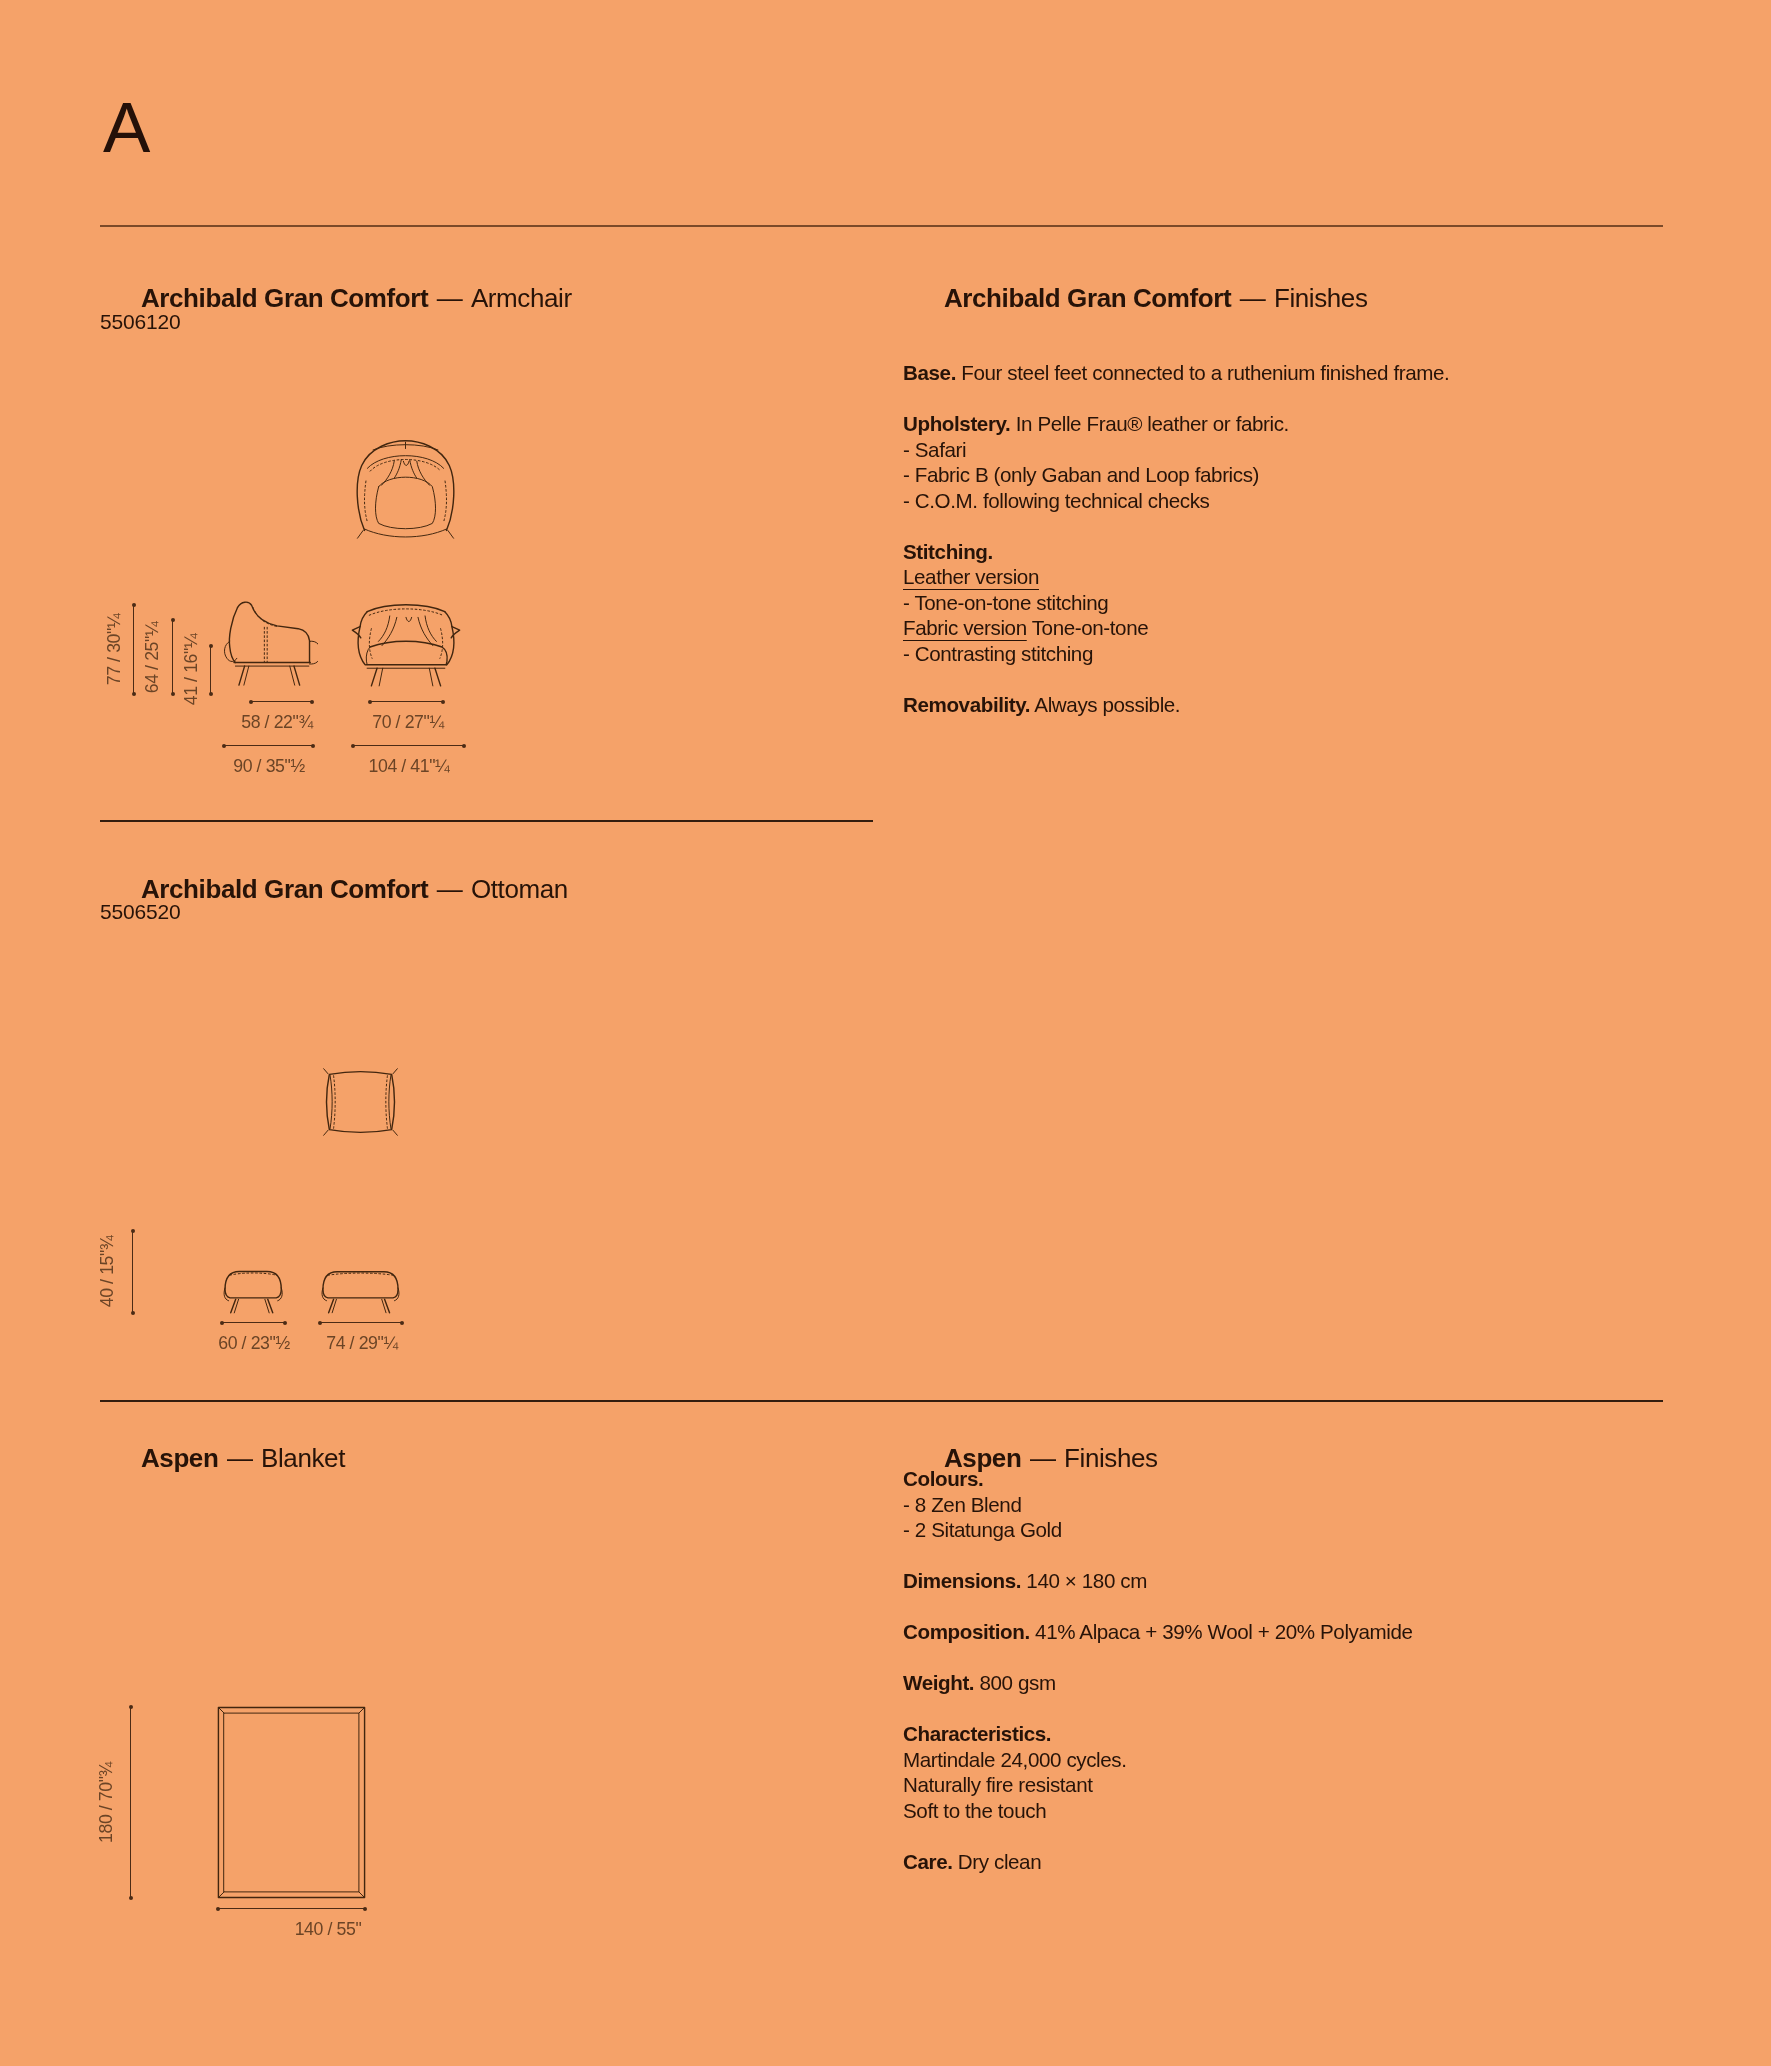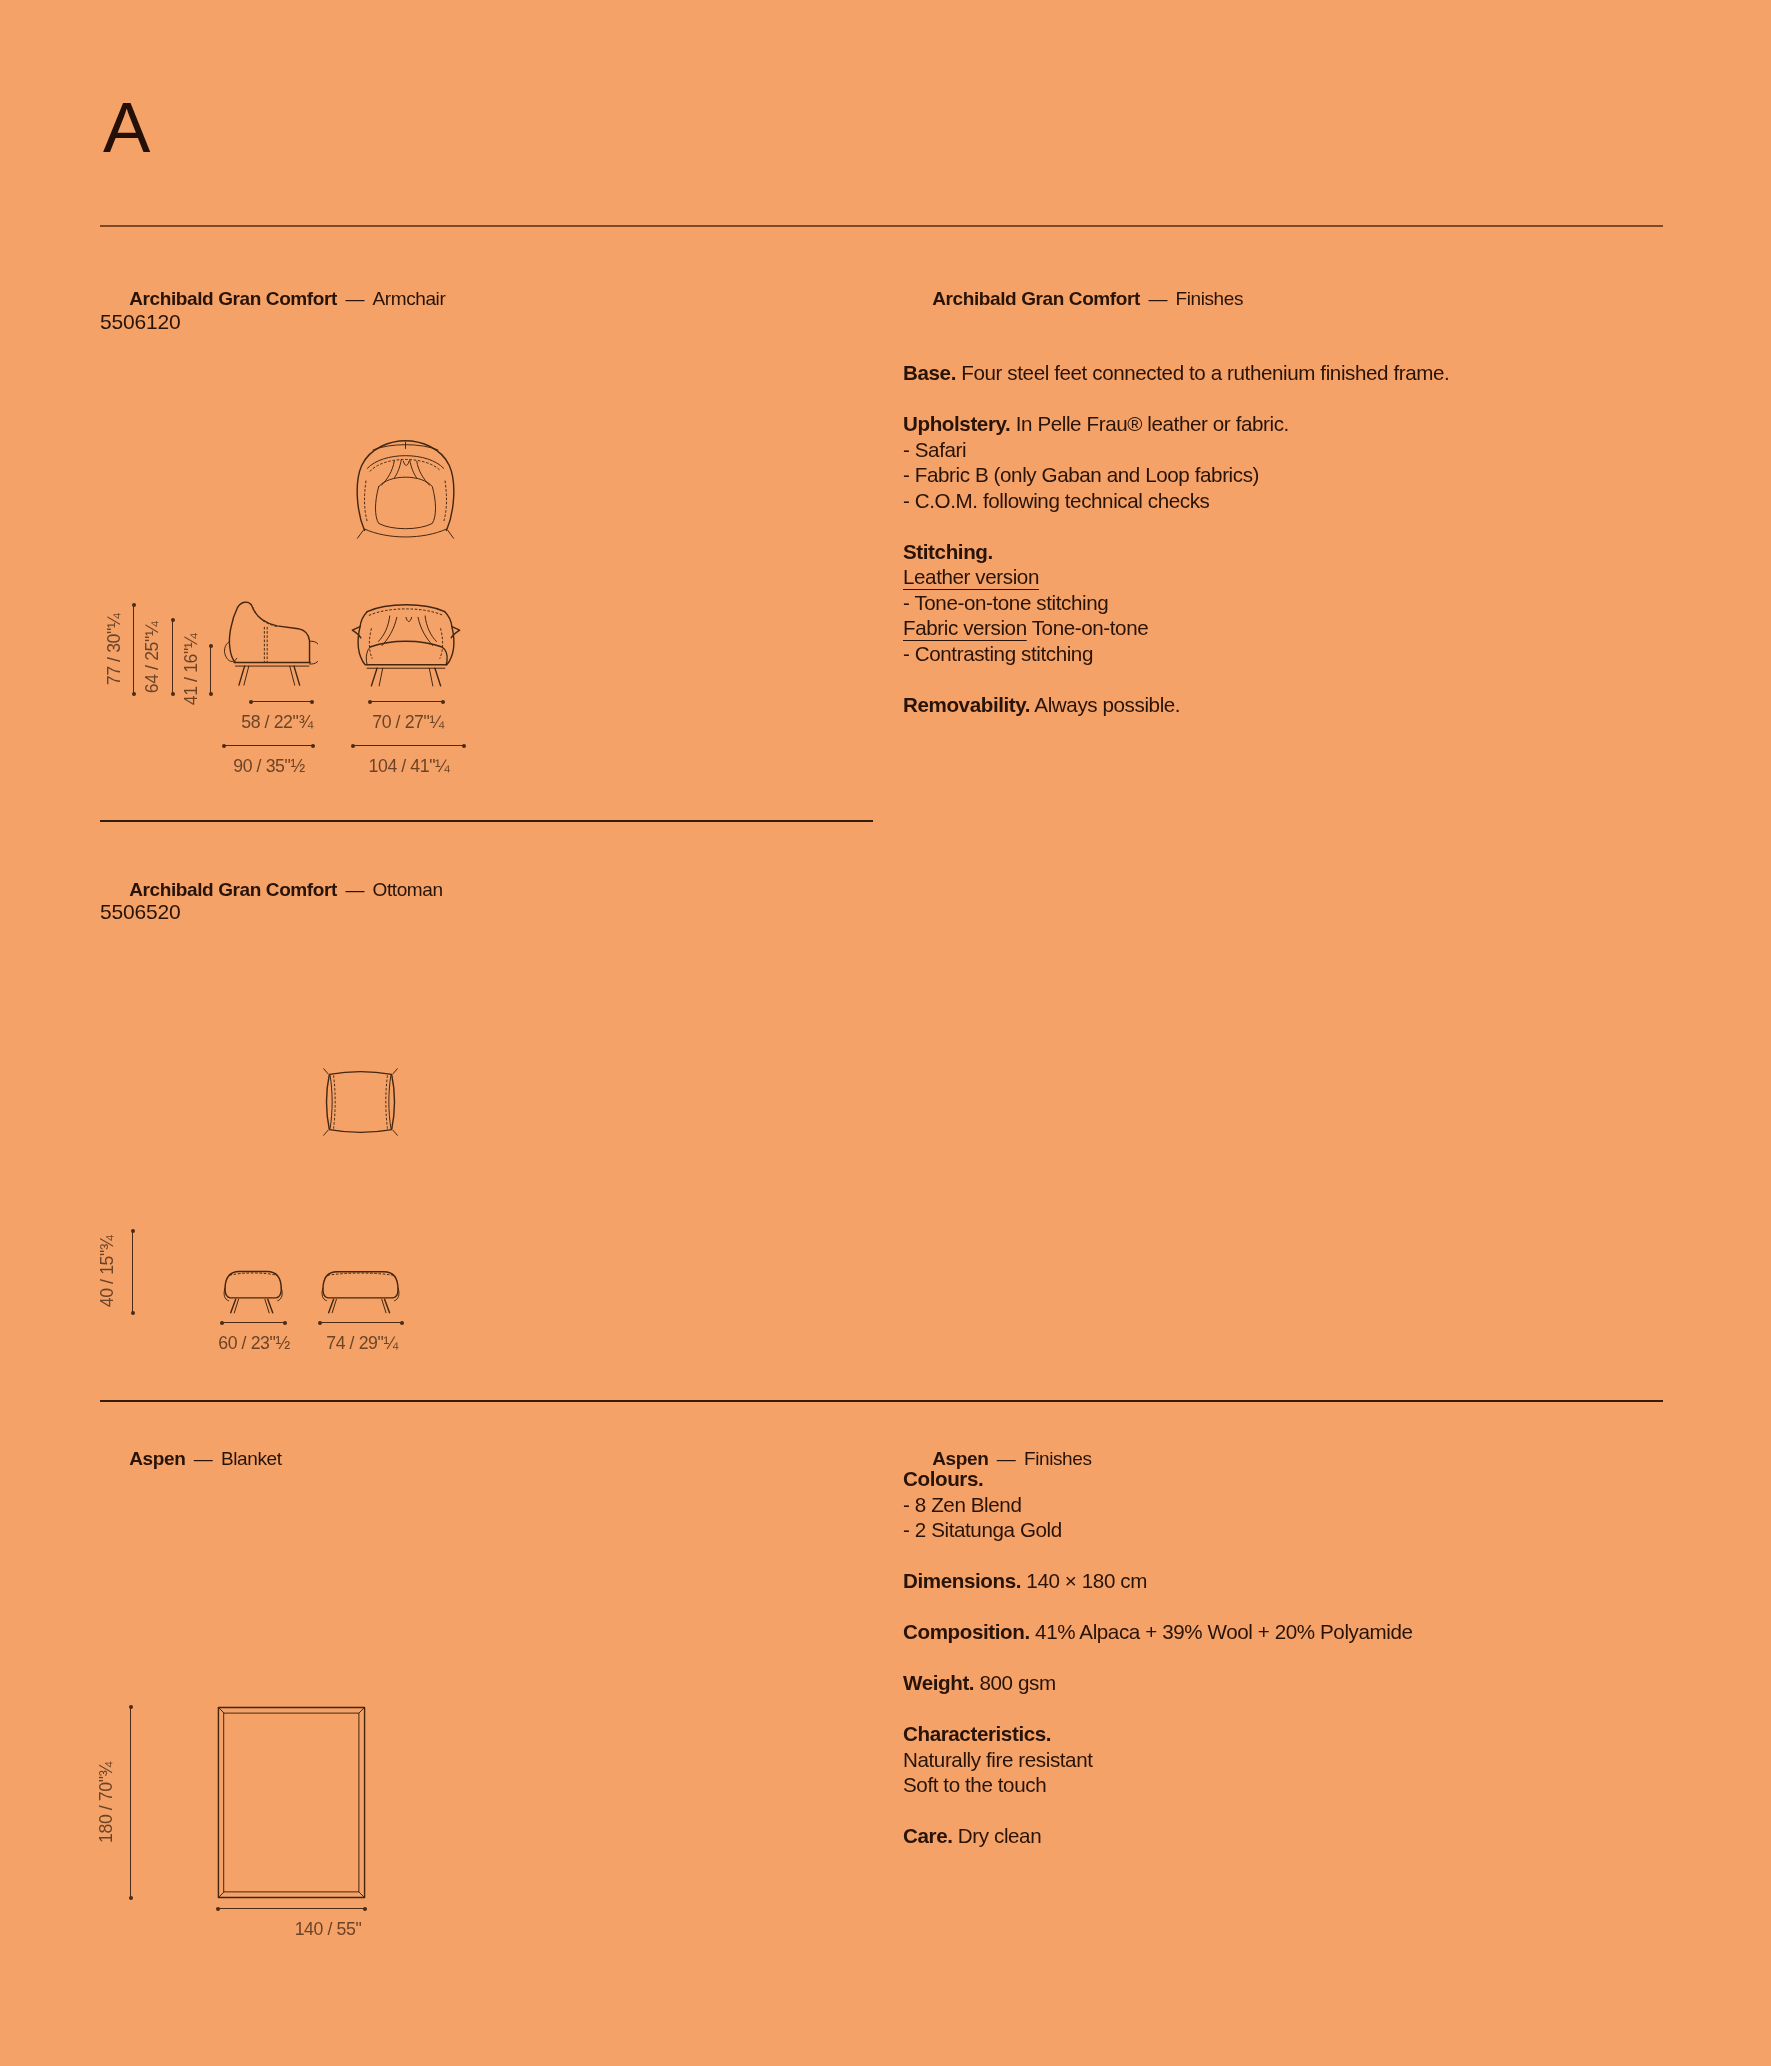--- a/index.html
+++ b/index.html
@@ -2,21 +2,21 @@
 <html style="font-size:11.3px"><head>
 <meta charset="utf-8">
 <style>
   html,body{margin:0;padding:0;background:#f5a269;}
   .page{position:relative;width:1771px;height:2066px;background:#f5a269;
         font-family:"Liberation Sans",sans-serif;color:#271308;overflow:hidden;}
   .abs{position:absolute;}
   .letter{font-size:71px;font-weight:400;line-height:1;color:#241008;letter-spacing:-0.7px;}
   .rule{height:2.1px;background:#7b4a29;}
   .rule.dark{background:#331d0e;}
-  .title{font-size:19px;line-height:25.5px;letter-spacing:-0.4px;white-space:pre;}
+  .title{font-size:26px;line-height:25.5px;letter-spacing:-0.4px;white-space:pre;}
   .fw{font-weight:700;}
   .sep{margin:0 8.5px;}
   .code{font-size:21px;letter-spacing:-0.2px;line-height:25.5px;}
   .body-block{font-size:20.6px;line-height:25.5px;letter-spacing:-0.4px;}
   .line{min-height:25.5px;line-height:25.5px;white-space:pre;}
   .ul{text-decoration:underline;text-underline-offset:5px;text-decoration-thickness:1.1px;}
   .dim{font-size:17.7px;letter-spacing:-0.4px;color:#6b4426;width:156px;text-align:center;
        line-height:21px;white-space:pre;}
   .dim.v{transform:rotate(-90deg);transform-origin:center center;}
   .hline{height:1.4px;background:#4b2b15;}
@@ -225,20 +225,21 @@
         <div class="line"><span class="fw"></span><span class="ul"></span><span>- 8 Zen Blend</span></div>
         <div class="line"><span class="fw"></span><span class="ul"></span><span>- 2 Sitatunga Gold</span></div>
         <div class="line"><span class="fw"></span><span class="ul"></span><span></span></div>
         <div class="line"><span class="fw">Dimensions.</span><span class="ul"></span><span> 140 × 180 cm</span></div>
         <div class="line"><span class="fw"></span><span class="ul"></span><span></span></div>
         <div class="line"><span class="fw">Composition.</span><span class="ul"></span><span> 41% Alpaca + 39% Wool + 20% Polyamide</span></div>
         <div class="line"><span class="fw"></span><span class="ul"></span><span></span></div>
         <div class="line"><span class="fw">Weight.</span><span class="ul"></span><span> 800 gsm</span></div>
         <div class="line"><span class="fw"></span><span class="ul"></span><span></span></div>
         <div class="line"><span class="fw">Characteristics.</span><span class="ul"></span><span></span></div>
+        <div class="line"><span class="fw"></span><span class="ul"></span><span>Martindale 24,000 cycles.</span></div>
         <div class="line"><span class="fw"></span><span class="ul"></span><span>Naturally fire resistant</span></div>
         <div class="line"><span class="fw"></span><span class="ul"></span><span>Soft to the touch</span></div>
         <div class="line"><span class="fw"></span><span class="ul"></span><span></span></div>
         <div class="line"><span class="fw">Care.</span><span class="ul"></span><span> Dry clean</span></div>
       </div>
   </div>
 
 </div>
 
 

